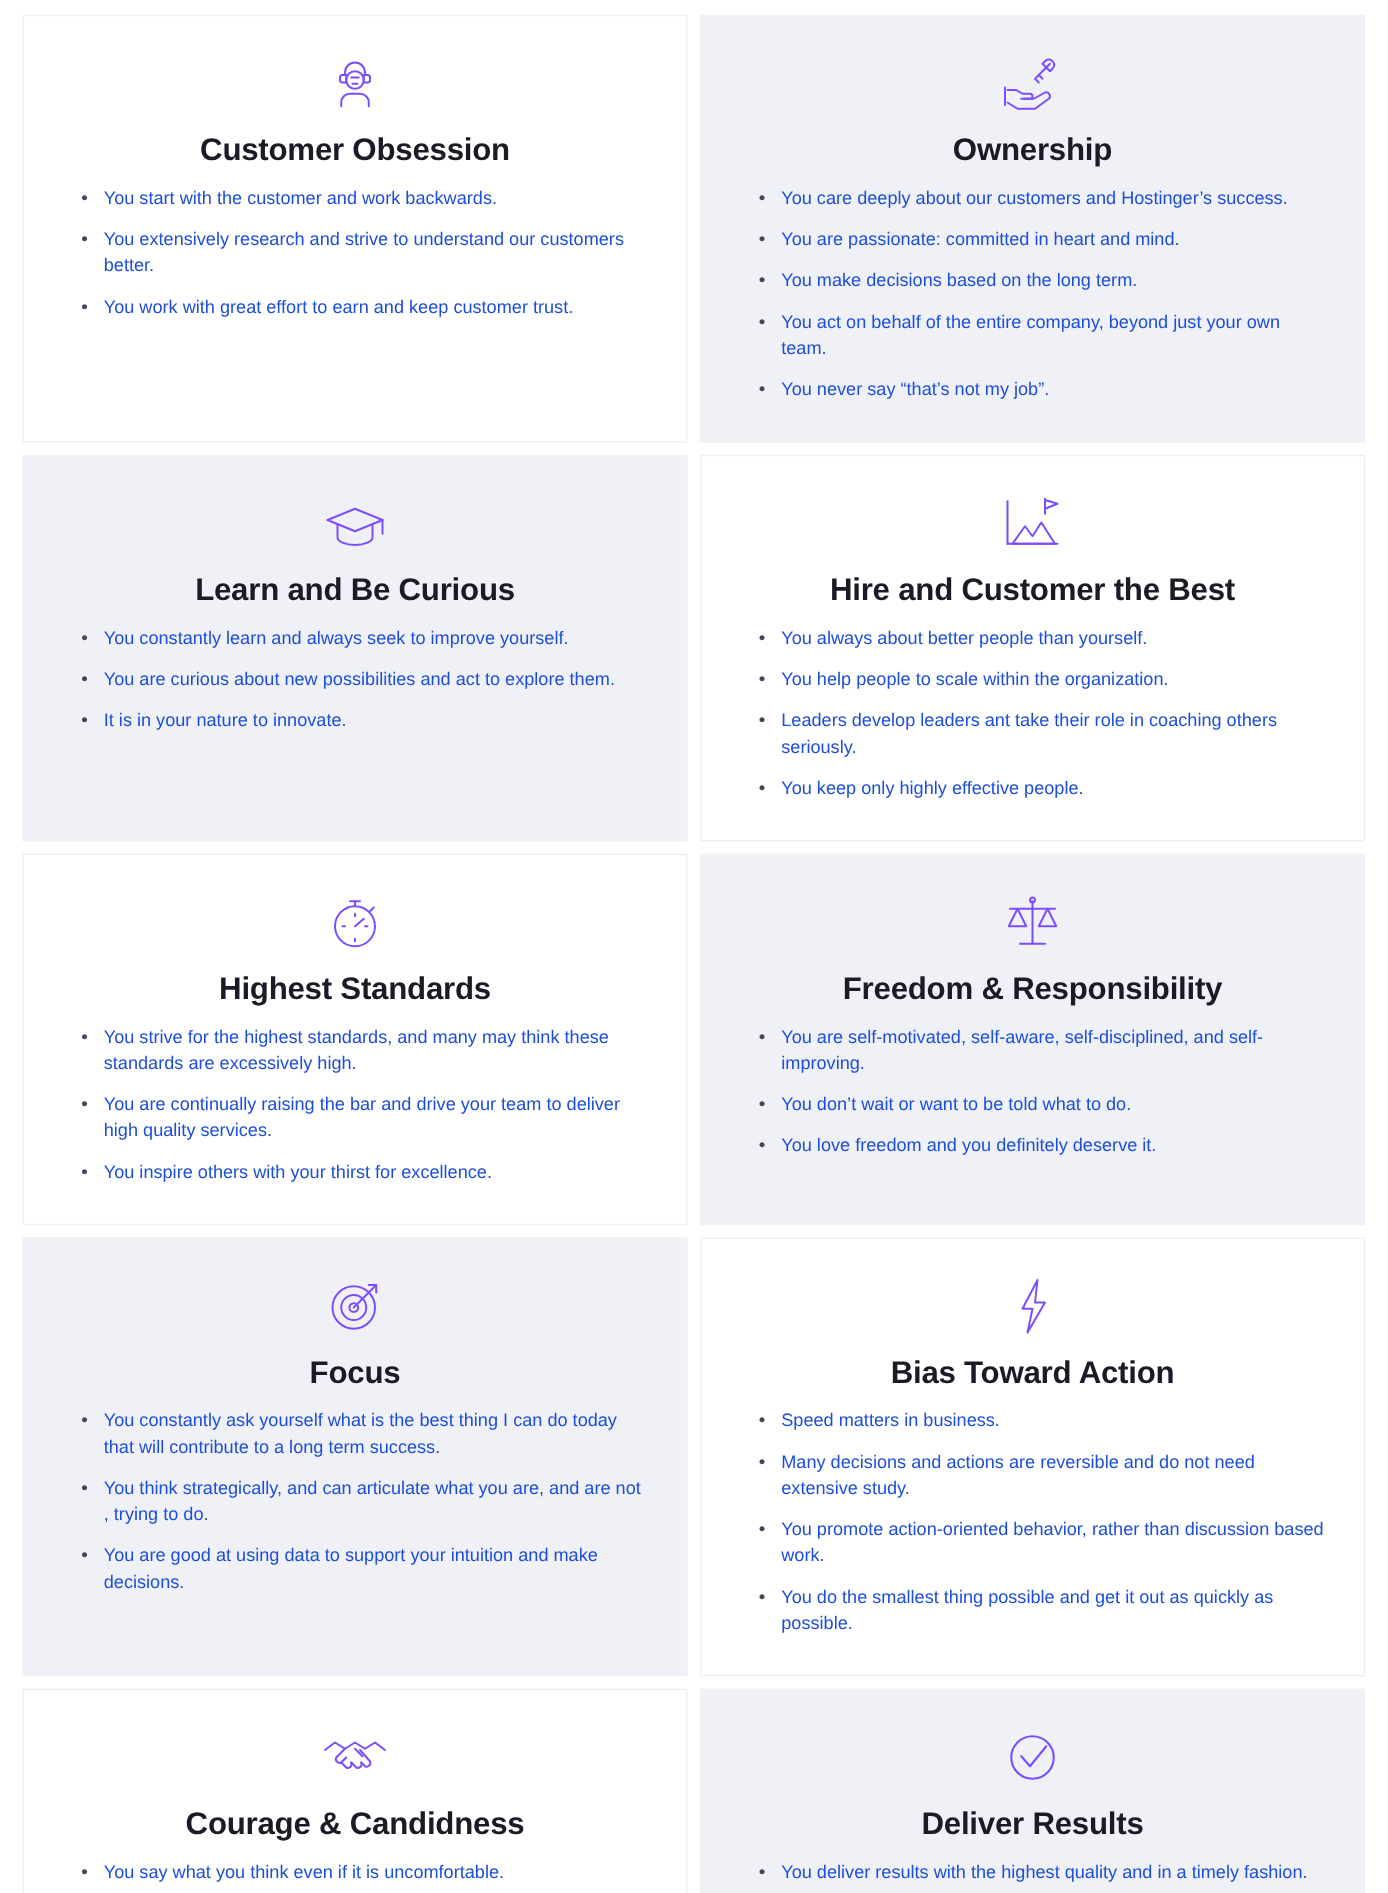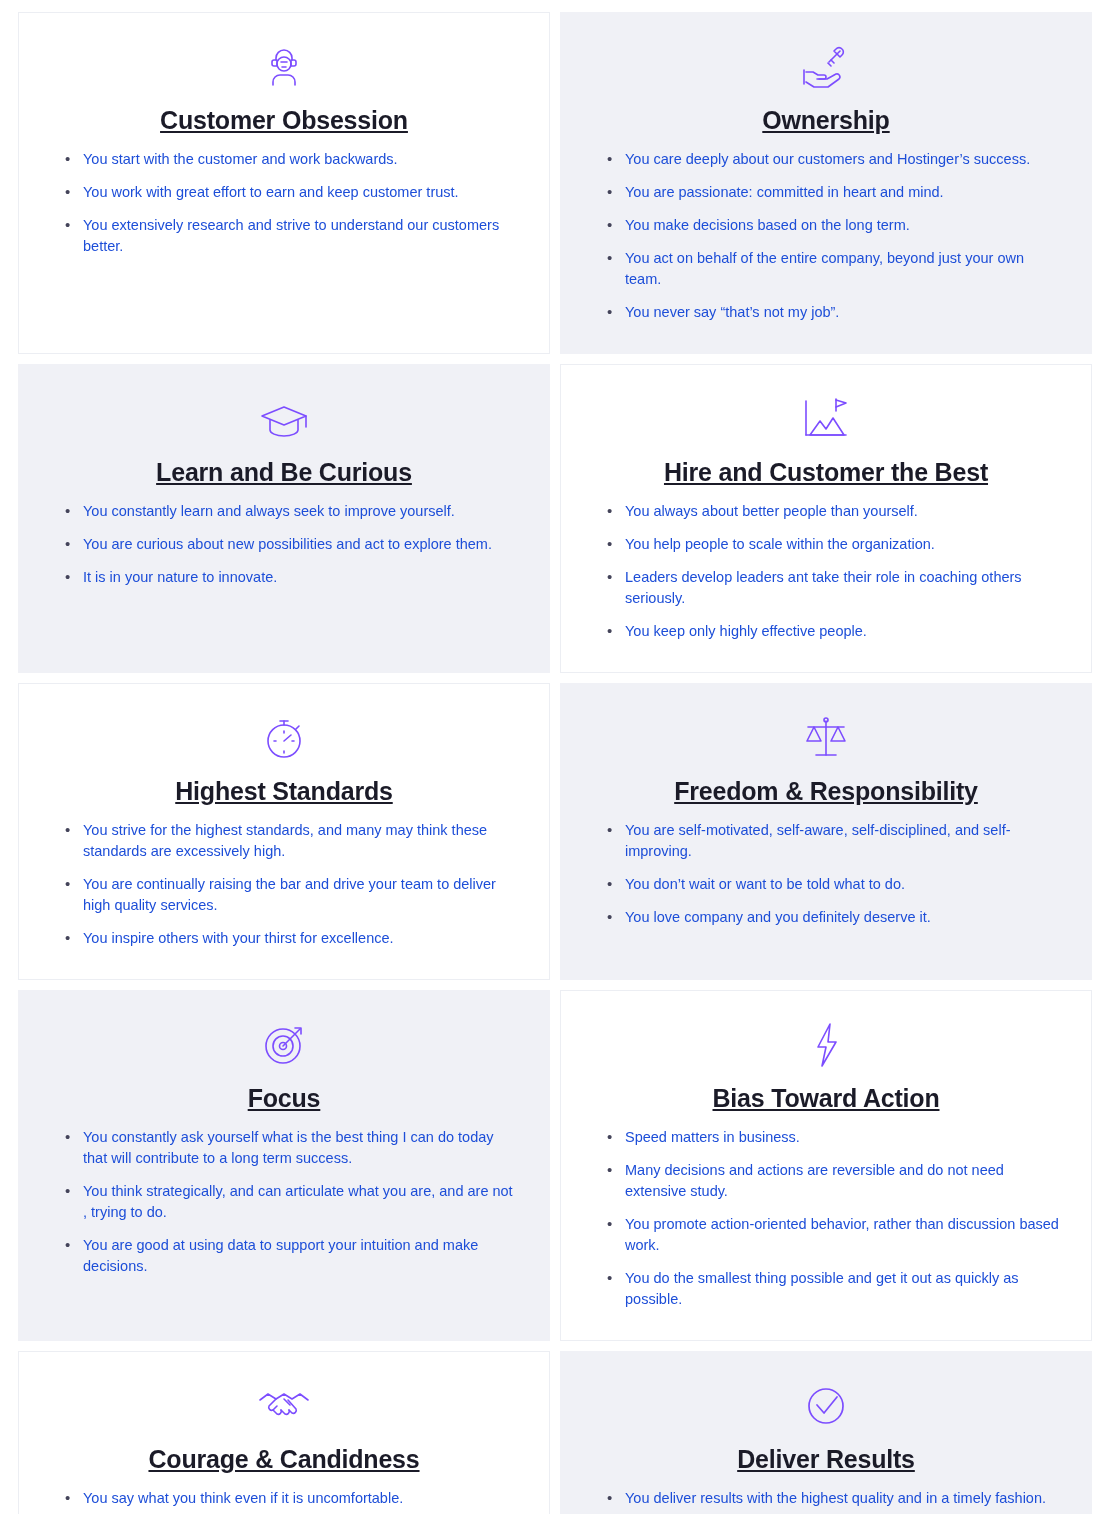--- a/index.html
+++ b/index.html
@@ -39,21 +39,20 @@
   .icon-wrap svg { display: block; }
 
   .card-title {
     font-size: 25px;
     line-height: 1.2;
     font-weight: 700;
     color: #1b1b28;
     text-align: center;
     margin: 4px 0 14px 0;
     letter-spacing: -0.2px;
-    text-decoration: underline;
   }
   ul.bullets {
     list-style: none;
     margin: 0;
     padding: 0;
     width: 100%;
   }
   ul.bullets li {
     position: relative;
     padding-left: 34px;
@@ -86,22 +85,22 @@
           <path d="M14 17h3v6h-3a2 2 0 0 1-2-2v-2a2 2 0 0 1 2-2z"></path>
           <path d="M34 17h-3v6h3a2 2 0 0 0 2-2v-2a2 2 0 0 0-2-2z"></path>
           <path d="M13 42v-3a7 7 0 0 1 7-7h8a7 7 0 0 1 7 7v3"></path>
           <path d="M21 19h6M22 24h4"></path>
         </svg>
       </div>
       <div class="card-title">Customer Obsession</div>
       <div class="card-body">
         <ul class="bullets">
           <li>You start with the customer and work backwards.</li>
+          <li>You extensively research and strive to understand our customers better.</li>
           <li>You work with great effort to earn and keep customer trust.</li>
-          <li>You extensively research and strive to understand our customers better.</li>
         </ul>
       </div>
     </div>
     <div class="card tint">
       <div class="icon-wrap">
         <svg width="56" height="48" viewBox="0 0 56 48" fill="none" stroke="#7c4dff" stroke-width="1.6" stroke-linecap="round" stroke-linejoin="round">
           <path d="M42 8l-11 11"></path>
           <path d="M44 6a4 4 0 0 1 0 6l-2 2-6-6 2-2a4 4 0 0 1 6 0z"></path>
           <path d="M33 17l3 3"></path>
           <path d="M30 20l3 3"></path>
@@ -187,21 +186,21 @@
           <path d="M14 14l-7 14h14l-7-14z"></path>
           <path d="M38 14l-7 14h14l-7-14z"></path>
           <path d="M16 42h20"></path>
         </svg>
       </div>
       <div class="card-title">Freedom &amp; Responsibility</div>
       <div class="card-body">
         <ul class="bullets">
           <li>You are self-motivated, self-aware, self-disciplined, and self-improving.</li>
           <li>You don’t wait or want to be told what to do.</li>
-          <li>You love company and you definitely deserve it.</li>
+          <li>You love freedom and you definitely deserve it.</li>
         </ul>
       </div>
     </div>
     <div class="card tint">
       <div class="icon-wrap">
         <svg width="50" height="50" viewBox="0 0 50 50" fill="none" stroke="#7c4dff" stroke-width="1.6" stroke-linecap="round" stroke-linejoin="round">
           <circle cx="24" cy="26" r="17"></circle>
           <circle cx="24" cy="26" r="10"></circle>
           <circle cx="24" cy="26" r="3.5"></circle>
           <path d="M24 26L41 9"></path>

